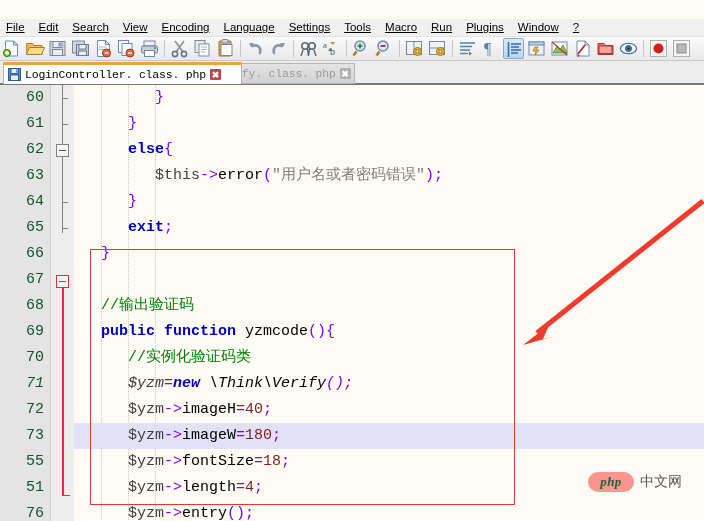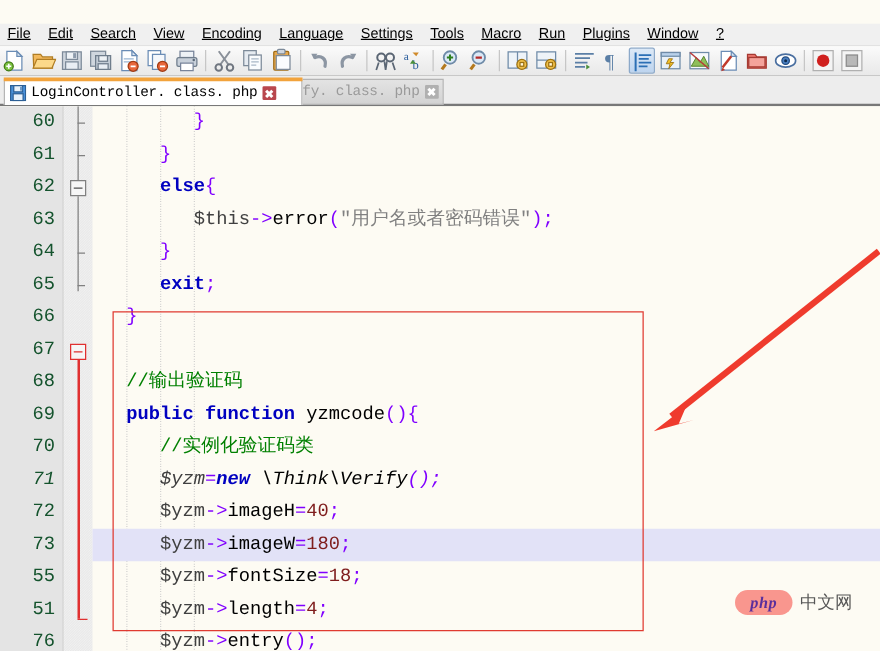--- a/index.html
+++ b/index.html
@@ -211,21 +211,21 @@
   
   .watermark{
     position:absolute;left:588px;top:472px;
     display:flex;align-items:center;opacity:0.92;
   }
   .wm-php{
     width:46px;height:20px;border-radius:10px;
     background:#f98e86;
     display:flex;align-items:center;justify-content:center;
     font-family:"Liberation Serif",serif;
-    font-style:italic;font-weight:bold;font-size:13px;color:#4c1d95;
+    font-style:italic;font-weight:bold;font-size:13px;color:#14532d;
     letter-spacing:0.5px;
   }
   .wm-text{
     margin-left:6px;font-size:14px;color:#4a4a4a;
     font-family:"DejaVu Sans",sans-serif;
   }
 </style>
 </head>
 <body>
 

